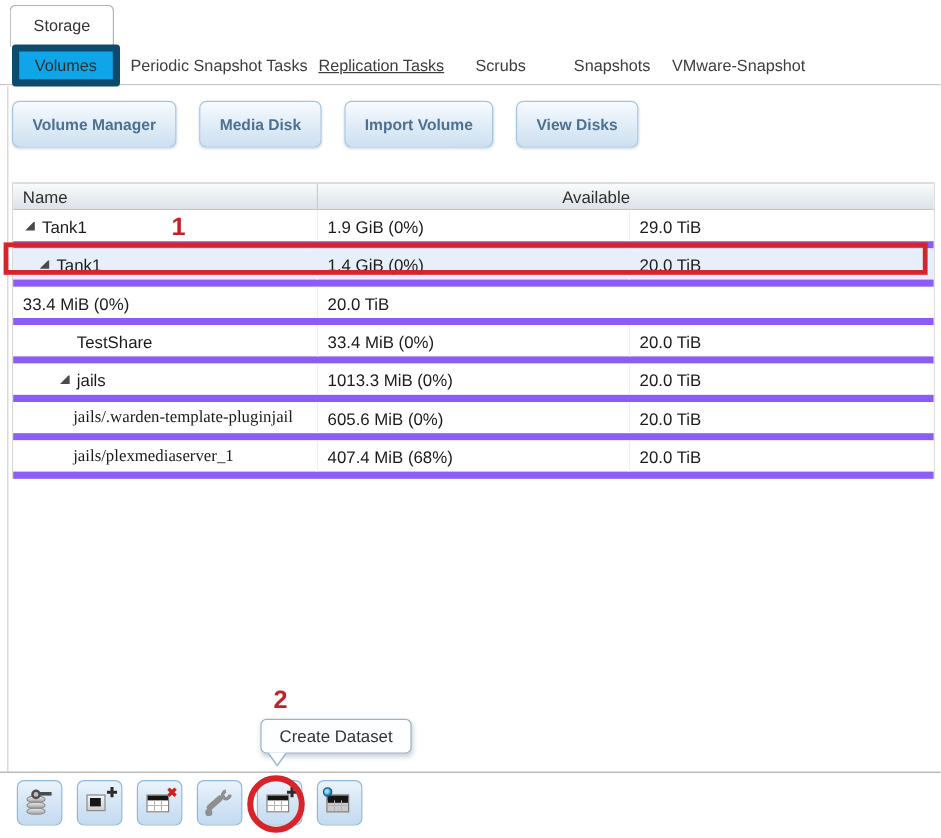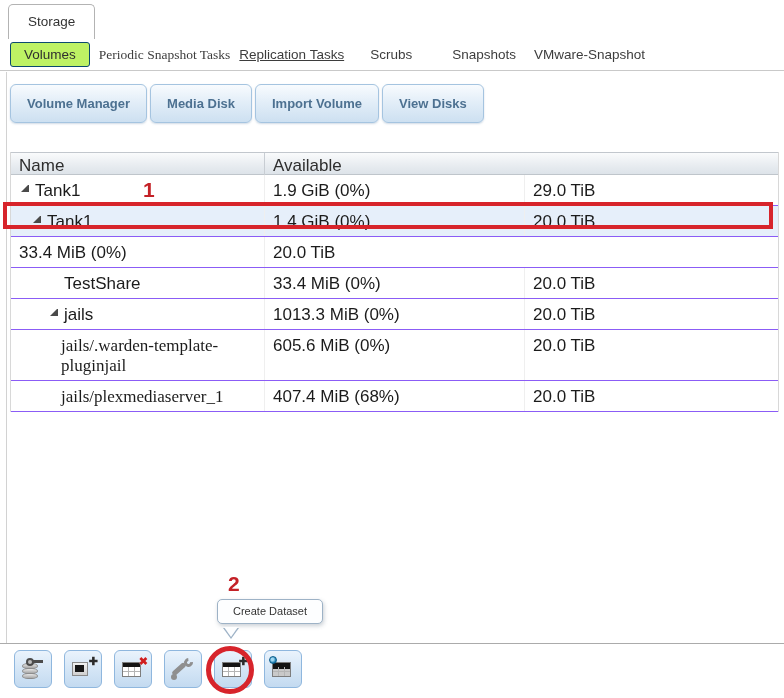--- a/index.html
+++ b/index.html
@@ -8,46 +8,46 @@
   #screen { position:relative; width:784px; height:698px; background:#fff; overflow:hidden; }
 
   
   .main-tab { position:absolute; left:8px; top:4px; height:35px; padding:0 19px;
     line-height:34px; background:#fff; border:1px solid #b3b3b3; border-bottom:none;
     border-radius:5px 5px 0 0; font-size:13.5px; color:#333; }
 
   
   .subtab-bar { position:absolute; left:0; top:39px; width:784px; height:32px;
     border-bottom:1px solid #c9c9c9; display:flex; align-items:center; font-size:13.5px; color:#3d3d3d; }
-  .subtab-selected { margin-left:10px; padding:4px 13px; background:#bef264;
-    border:1px solid #0c4a6e; border-radius:3px; color:#2f2f2f; }
+  .subtab-selected { margin-left:10px; padding:4px 13px; background:#0ea5e9;
+    border:6px solid #0c4a6e; border-radius:3px; color:#2f2f2f; }
   .subtab-link { cursor:default; white-space:nowrap; }
-  .st-m1 { margin-left:9px;font-family:Liberation Serif, serif; } .st-m2 { margin-left:9px;text-decoration:underline; } .st-m3 { margin-left:26px; }
+  .st-m1 { margin-left:9px; } .st-m2 { margin-left:9px;text-decoration:underline; } .st-m3 { margin-left:26px; }
   .st-m4 { margin-left:40px;text-align:right; } .st-m5 { margin-left:18px; }
 
   
-  .btn-row { position:absolute; left:10px; top:84px; display:flex; gap:3px; }
+  .btn-row { position:absolute; left:10px; top:84px; display:flex; gap:19px; }
   .action-btn { height:39px; padding:0 16px; line-height:37px; font-size:13px; font-weight:bold;
     color:#4d7191; background:linear-gradient(#f8fbfe, #e3eef8 45%, #cde0f1);
     border:1px solid #a5c4e0; border-radius:6px; box-shadow:0 1px 2px rgba(120,150,180,.35); }
 
   
   .panel-left-line { position:absolute; left:6px; top:72px; width:1px; height:571px; background:#d2d2d2; }
   .panel-bottom-line { position:absolute; left:0; top:643px; width:784px; height:1px; background:#ababab; }
 
   
   .volume-table { position:absolute; left:10px; top:152px; width:769px;
-    border-left:1px solid #d8d8d8; border-right:1px solid #d8d8d8; font-size:17px; color:#1b1b1b; }
+    border-left:1px solid #d8d8d8; border-right:1px solid #d8d8d8; font-size:14px; color:#1b1b1b; }
   .thead { display:grid; grid-template-columns:254px 260px 253px; height:23px;
     background:linear-gradient(#fafbfc, #e9edf1 55%, #dde3e9);
     border-top:1px solid #c2c7cd; border-bottom:1px solid #bfc5cb; }
   .th { padding:3px 0 0 8px; color:#2e2e2e; border-right:1px solid #c8cdd3; }
-  .th:last-child { border-right:none; }
+  .th:last-child { border-right:none;text-align:right; }
   .trow { display:grid; grid-template-columns:254px 260px 253px; min-height:29px;
-    border-bottom:1px solid #8b5cf6; background:#fff; }
+    border-bottom:6px solid #8b5cf6; background:#fff; }
   .trow.selected { background:#e6effa; }
   .td { padding:6px 4px 4px 8px; border-right:1px solid #efefef; overflow-wrap:break-word; }
   .td:last-child { border-right:none; }
   .name-cell { display:flex; align-items:flex-start; padding-right:10px; }
   .lvl1 { padding-left:10px; } .lvl2 { padding-left:22px; }
   .lvl3 { padding-left:39px; } .lvl4 { padding-left:50px;font-family:Liberation Serif, serif; }
   .expando { flex:0 0 8px; width:0; height:0; margin:4px 6px 0 0;
     border-bottom:7px solid #4a4a4a; border-left:7px solid transparent; }
   .spacer { flex:0 0 8px; height:1px; margin-right:6px; }
 
@@ -56,21 +56,21 @@
     border:4px solid #d7242b; z-index:5; pointer-events:none; }
   .step-num { position:absolute; color:#c42127; font-size:21px; font-weight:bold; z-index:6; }
   .step-1 { left:143px; top:178px; }
   .step-2 { left:228px; top:572px; }
   .red-circle { position:absolute; left:206px; top:646px; width:48px; height:48px;
     border:5px solid #d7242b; border-radius:50%; z-index:7; pointer-events:none; }
 
   
   .tooltip { position:absolute; left:217px; top:599px; padding:5px 15px 6px;
     background:#fdfeff; border:1px solid #9db2c6; border-radius:5px;
-    box-shadow:1px 2px 4px rgba(80,100,120,.3); font-size:11px; color:#333; z-index:4; white-space:nowrap; }
+    box-shadow:1px 2px 4px rgba(80,100,120,.3); font-size:14px; color:#333; z-index:4; white-space:nowrap; }
   .tooltip-tail-border { position:absolute; left:223px; top:628px; width:0; height:0;
     border-left:8px solid transparent; border-right:8px solid transparent;
     border-top:11px solid #9db2c6; z-index:4; }
   .tooltip-tail { position:absolute; left:224px; top:627px; width:0; height:0;
     border-left:7px solid transparent; border-right:7px solid transparent;
     border-top:10px solid #fdfeff; z-index:5; }
 
   
   .icon-row { position:absolute; left:14px; top:650px; display:flex; gap:12px; }
   .icon-btn { width:38px; height:38px; border:1px solid #8fb7de; border-radius:6px;

